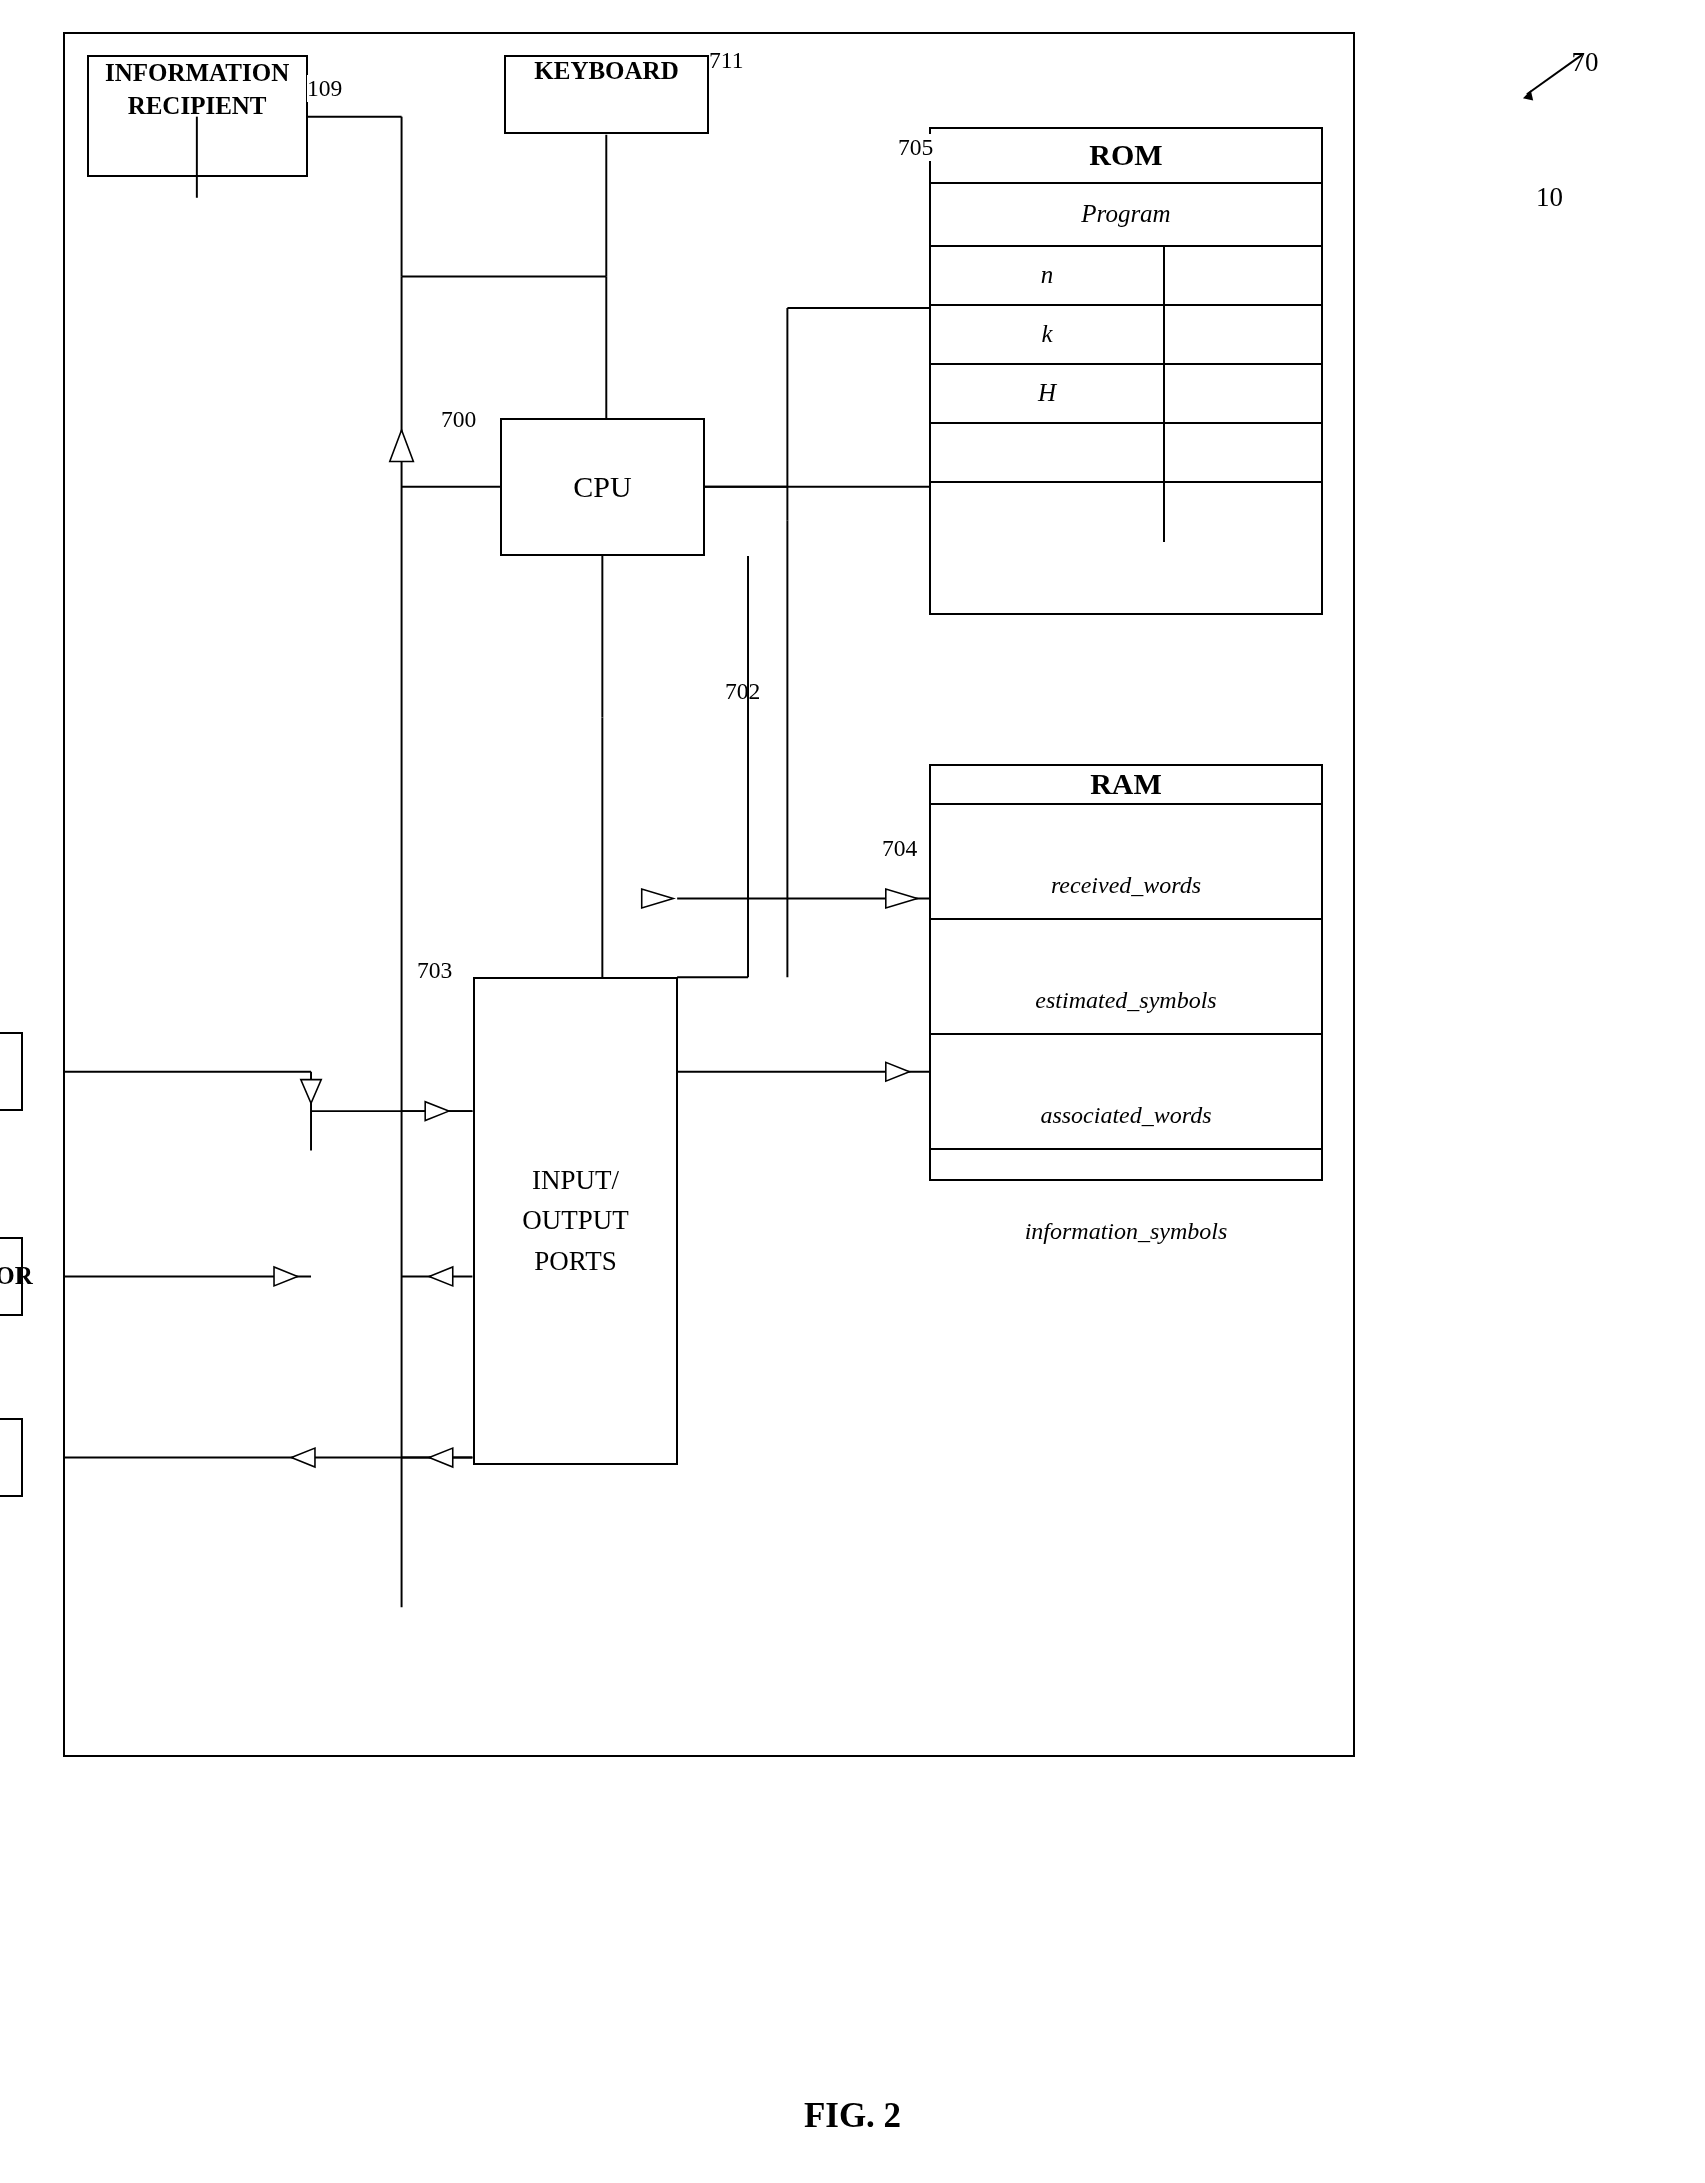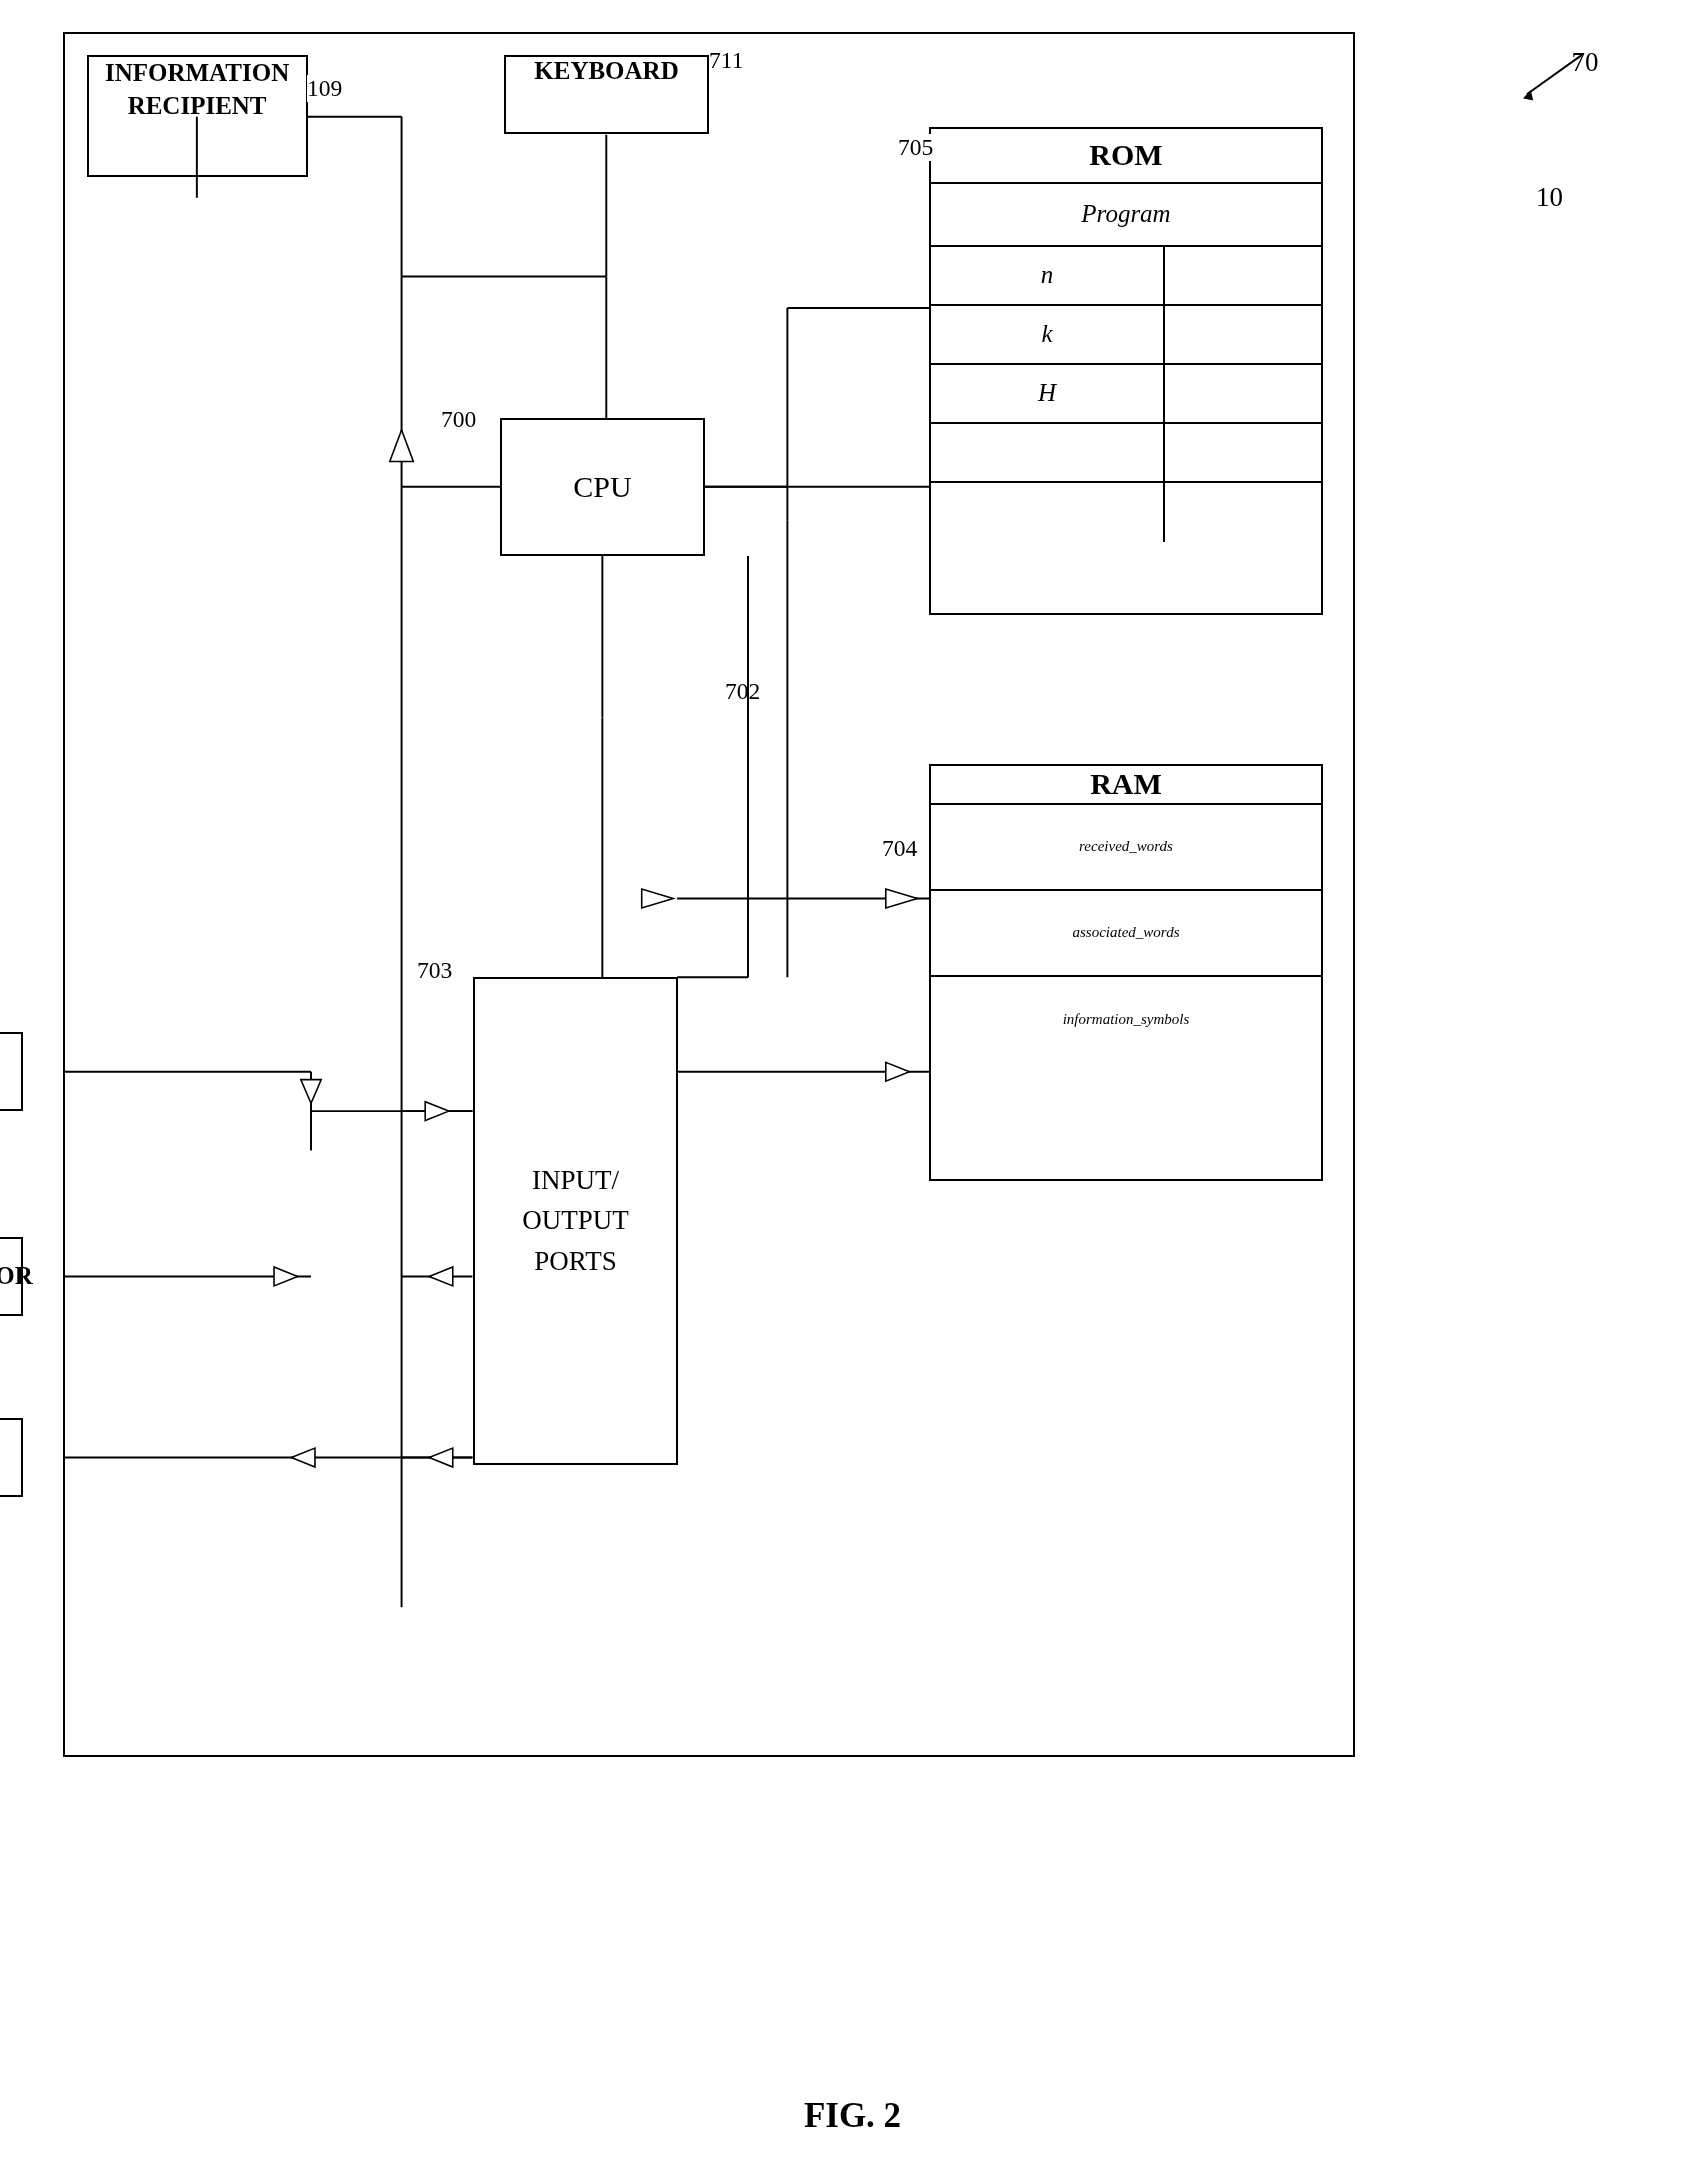--- a/index.html
+++ b/index.html
@@ -143,27 +143,28 @@
       border-bottom: 2.4px solid #000;
       display: flex;
       align-items: center;
       justify-content: center;
       font-size: 30px;
       font-weight: bold;
     }
 
     .ram-row {
       width: 100%;
-      height: 86px;
+      height: 67px;
       border-bottom: 2.4px solid #000;
       display: flex;
       align-items: center;
       justify-content: center;
       font-style: italic;
-      font-size: 15px;
+      font-size: 24px;
+      margin-top: 48px;
     }
 
     .ram-row:last-child {
       border-bottom: none;
     }
 
     
     #box-cpu {
       position: absolute;
       left: 437px;
@@ -357,20 +358,23 @@
   <div class="label" style="left:835px;top:102px;">
     <span>705</span>
   </div>
 
   <div id="box-ram-outer">
     <div class="ram-header">
       <span>RAM</span>
     </div>
     <div class="ram-row">
       <em>received_words</em>
+    </div>
+    <div class="ram-row">
+      <em>estimated_symbols</em>
     </div>
     <div class="ram-row">
       <em>associated_words</em>
     </div>
     <div class="ram-row" style="border-bottom:none;">
       <em>information_symbols</em>
     </div>
   </div>
 
   <div class="label" style="left:819px;top:803px;">

